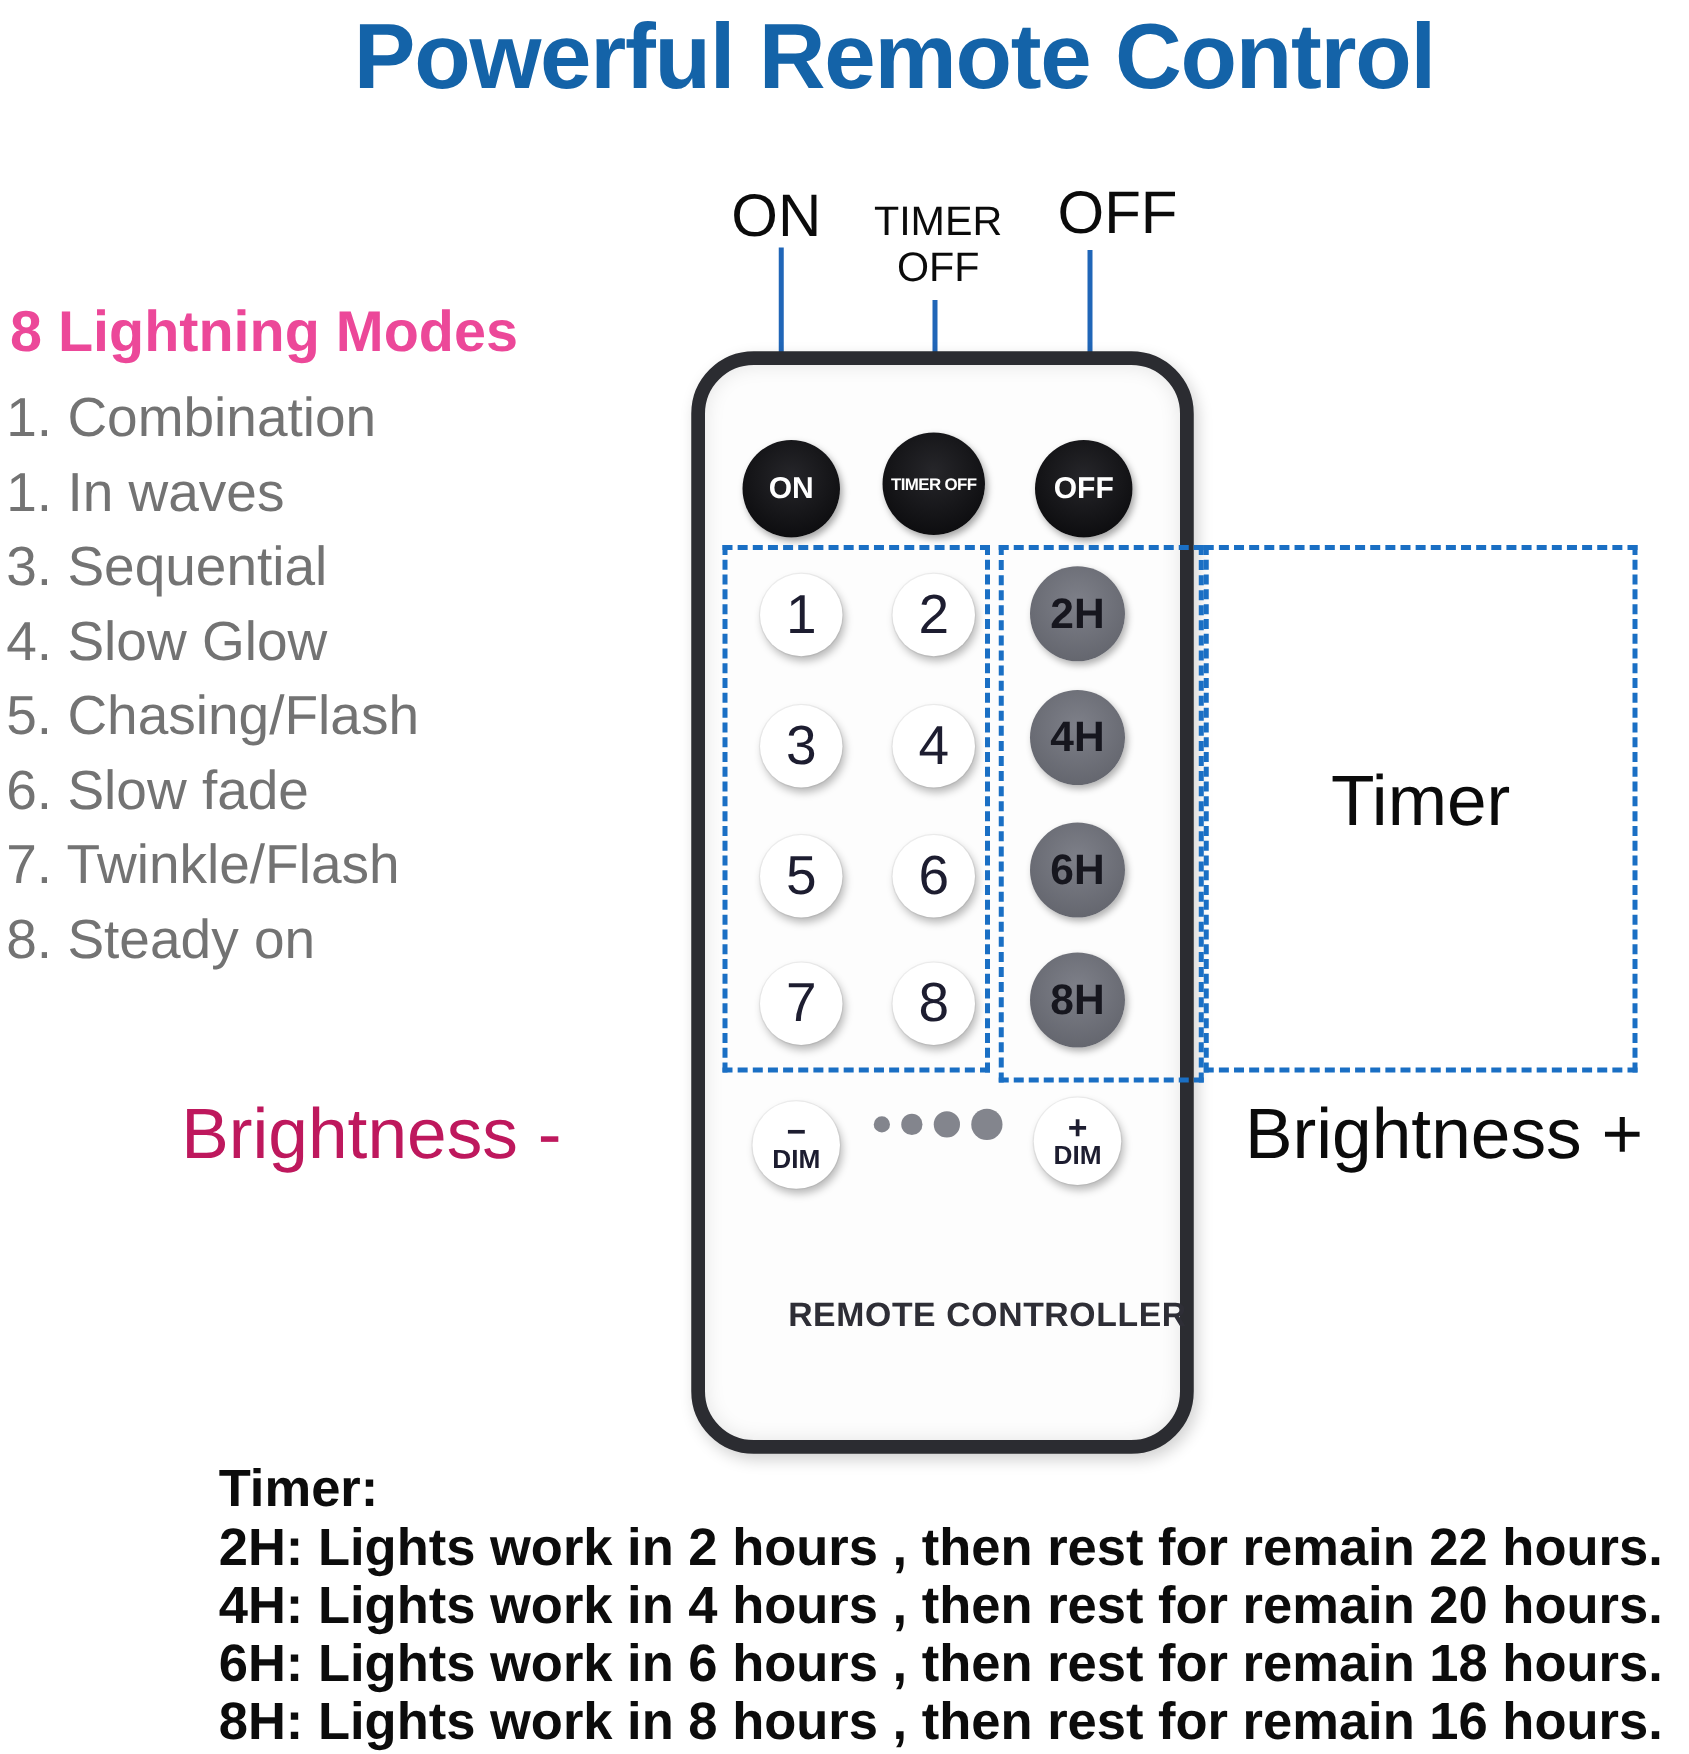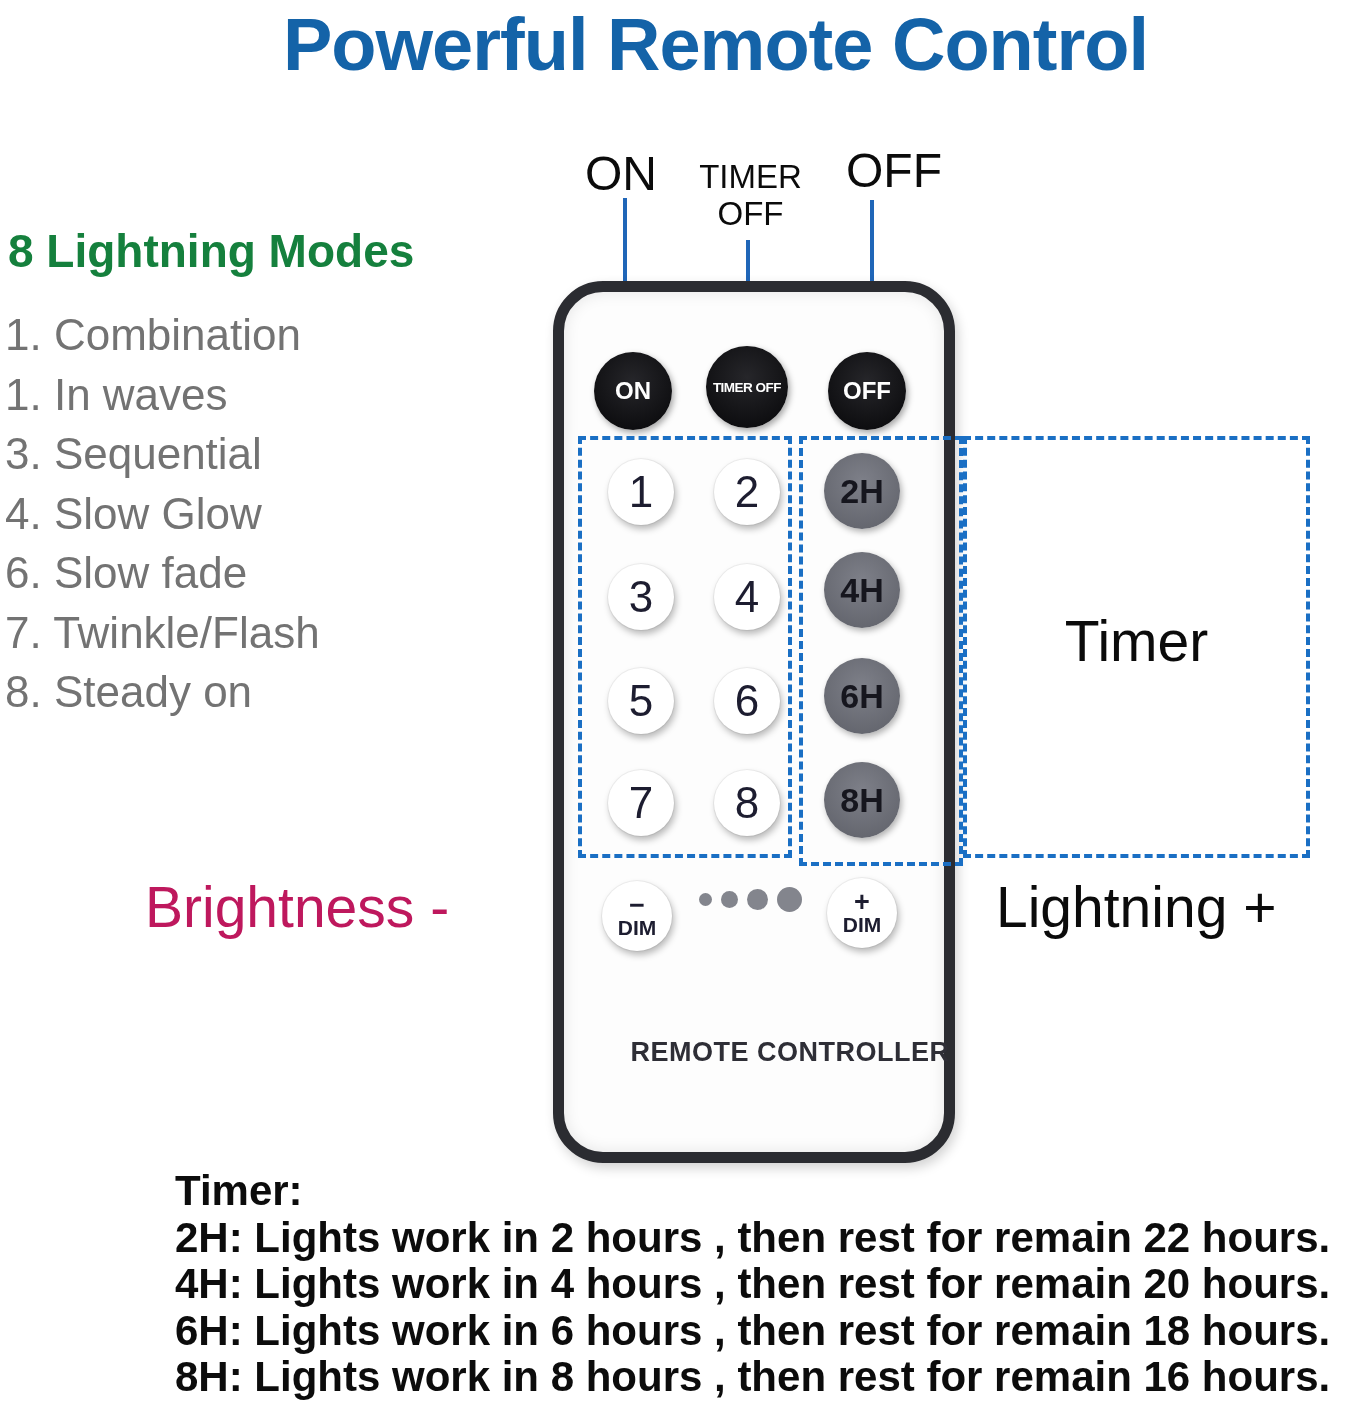--- a/index.html
+++ b/index.html
@@ -3,21 +3,21 @@
 <meta charset="utf-8">
 <style>
   * { margin:0; padding:0; box-sizing:border-box; }
   body { background:#ffffff; font-family:"Liberation Sans", sans-serif; }
   .canvas{ position:relative; width:1351px; height:1403px; background:#ffffff; overflow:hidden; }
 
   .title{ position:absolute; left:0; top:2px; width:100%; text-align:center;
           font-size:74px; font-weight:bold; color:#1463a8; letter-spacing:-1px;margin-left:40px; }
 
   
-  .modes-heading{ position:absolute; left:8px; top:224px; font-size:46px; font-weight:bold; color:#15803d; }
+  .modes-heading{ position:absolute; left:8px; top:238px; font-size:46px; font-weight:bold; color:#ec4899; }
   .modes-list{ position:absolute; left:5px; top:305px; font-size:44px; color:#737373; line-height:59.5px; }
   .modes-list div{ white-space:nowrap; }
 
   
   .lbl-on{ position:absolute; left:585px; top:146px; font-size:48px; color:#0b0b0b; }
   .lbl-timeroff{ position:absolute; left:693px; top:158px; width:115px; text-align:center;
                  font-size:33px; line-height:37px; color:#0b0b0b; white-space:pre-line; }
   .lbl-off{ position:absolute; left:846px; top:143px; font-size:48px; color:#0b0b0b; }
 
   .callout-line{ position:absolute; width:4px; background:#2066b8; }
@@ -92,20 +92,21 @@
 <div class="canvas">
 
   <div class="title">Powerful Remote Control</div>
 
   <div class="modes-heading">8 Lightning Modes</div>
   <div class="modes-list">
     <div>1. Combination</div>
     <div>1. In waves</div>
     <div>3. Sequential</div>
     <div>4. Slow Glow</div>
+    <div>5. Chasing/Flash</div>
     <div>6. Slow fade</div>
     <div>7. Twinkle/Flash</div>
     <div>8. Steady on</div>
   </div>
 
   <div class="lbl-on">ON</div>
   <div class="lbl-timeroff">TIMER
 OFF</div>
   <div class="lbl-off">OFF</div>
   <div class="callout-line line-on"></div>
@@ -151,21 +152,21 @@
 
     <div class="brand">REMOTE CONTROLLER</div>
   </div>
 
   <div class="dash dash-modes"></div>
   <div class="dash dash-timer-col"></div>
   <div class="dash dash-timer-big"></div>
 
   <div class="lbl-timer">Timer</div>
   <div class="lbl-bminus">Brightness -</div>
-  <div class="lbl-bplus">Lightning +</div>
+  <div class="lbl-bplus">Brightness +</div>
 
   <div class="footer">
     <div>Timer:</div>
     <div>2H: Lights work in 2 hours , then rest for remain 22 hours.</div>
     <div>4H: Lights work in 4 hours , then rest for remain 20 hours.</div>
     <div>6H: Lights work in 6 hours , then rest for remain 18 hours.</div>
     <div>8H: Lights work in 8 hours , then rest for remain 16 hours.</div>
   </div>
 
 </div>

